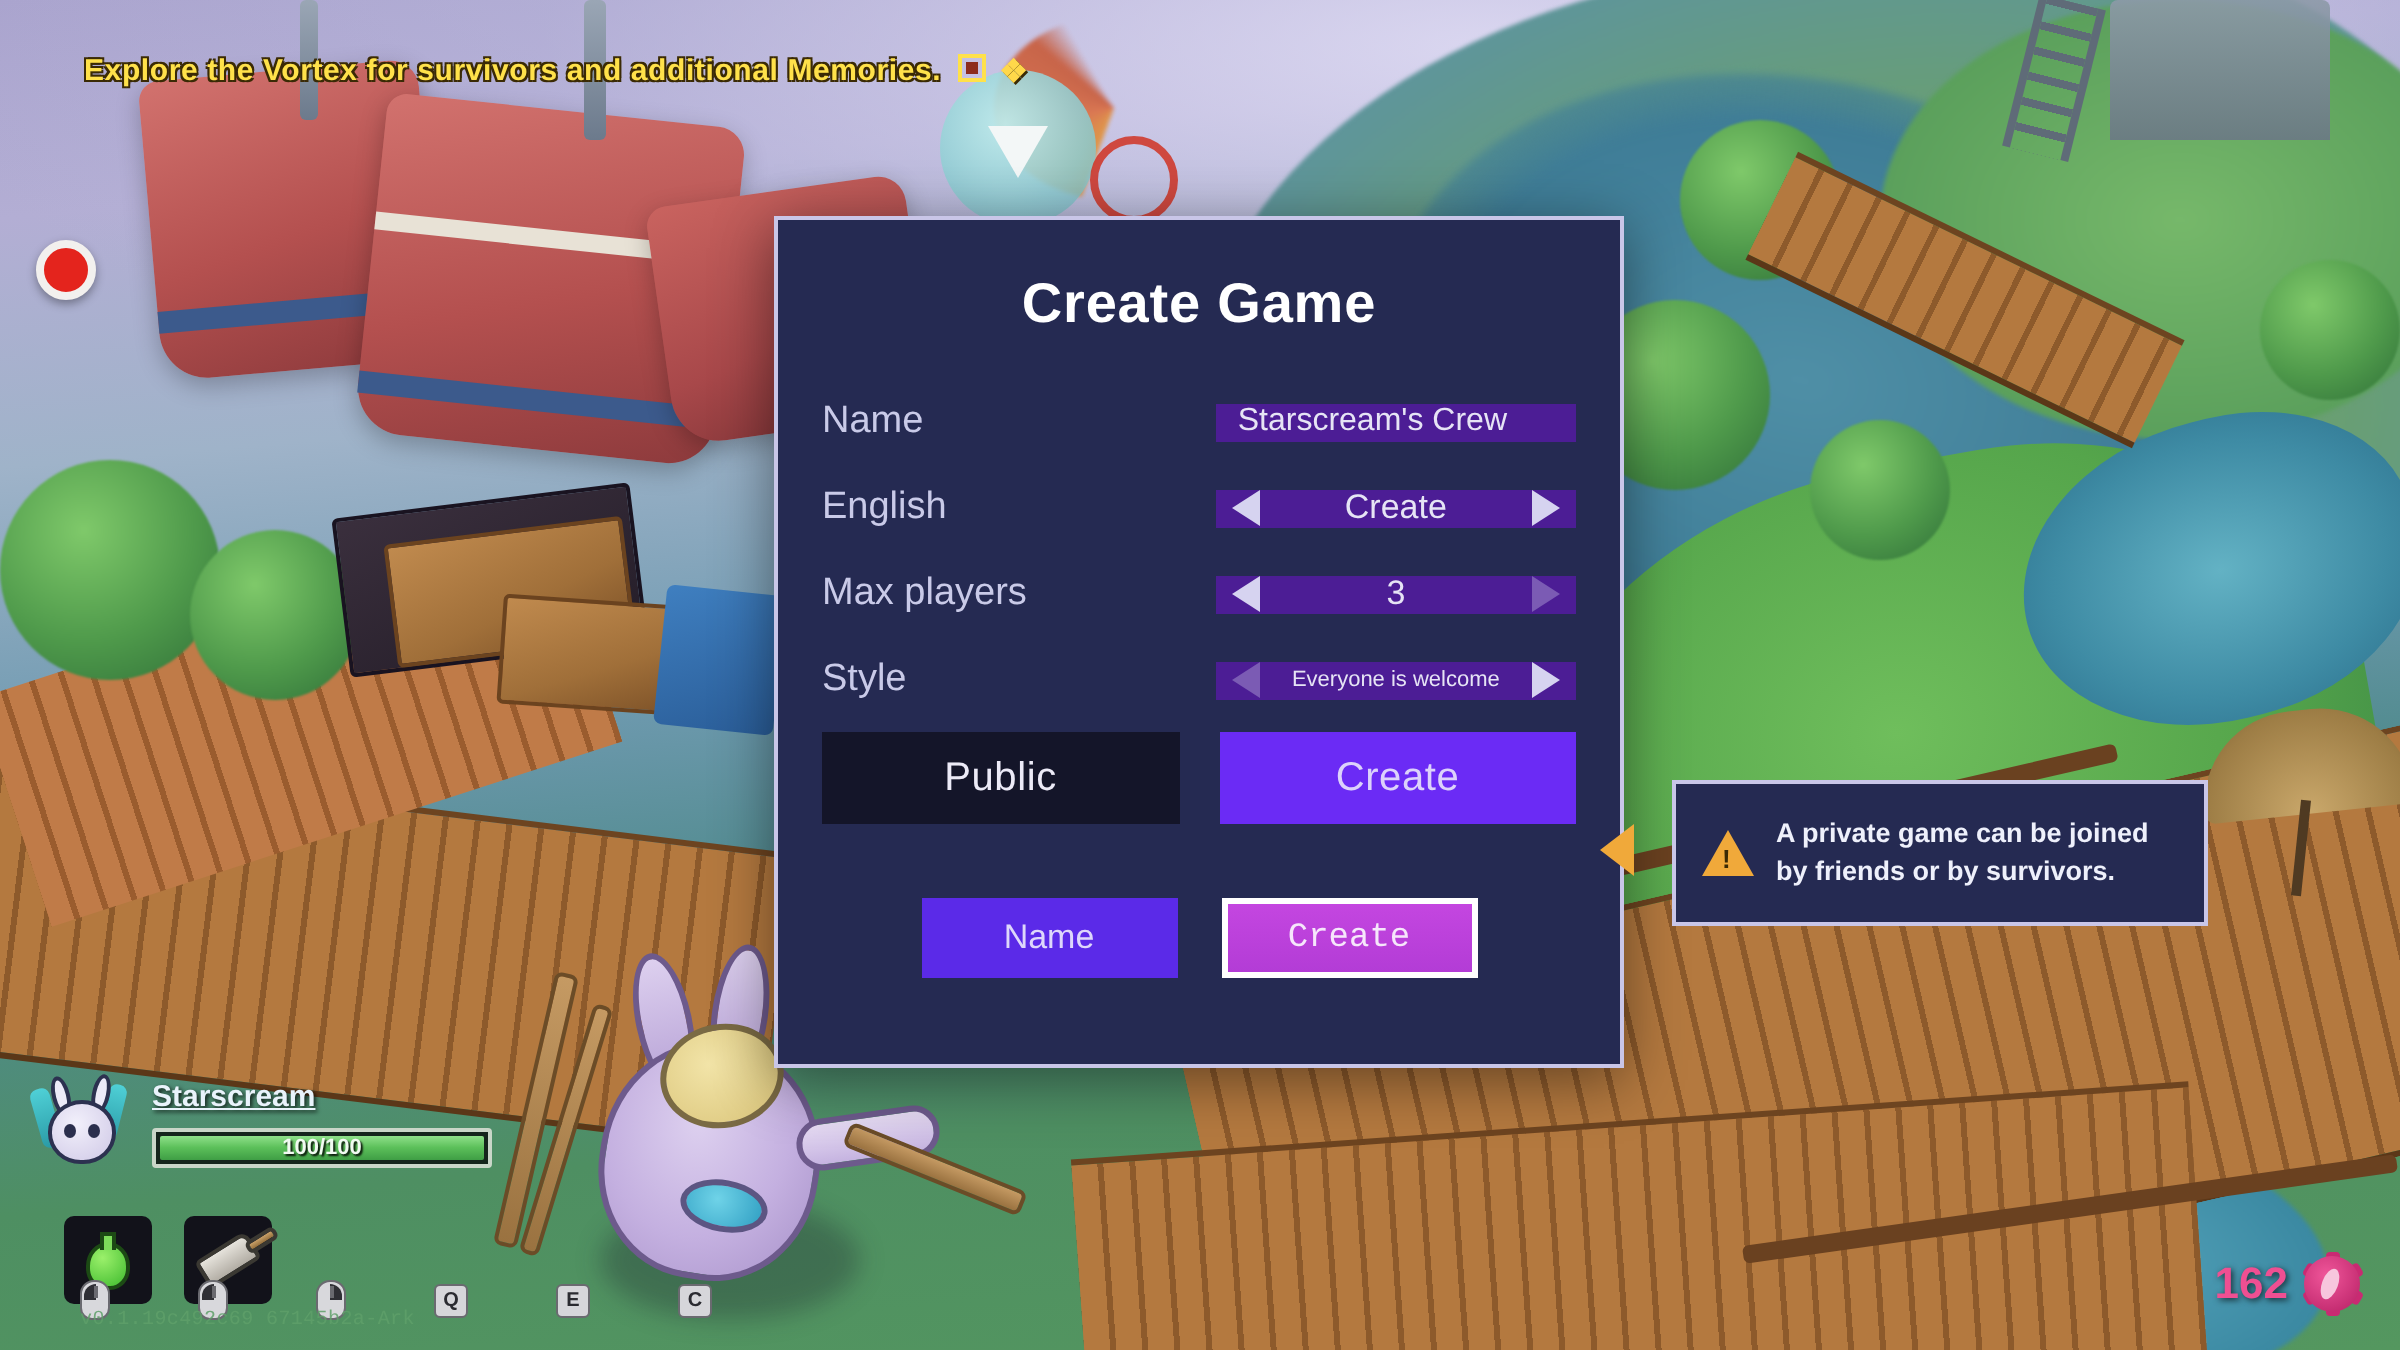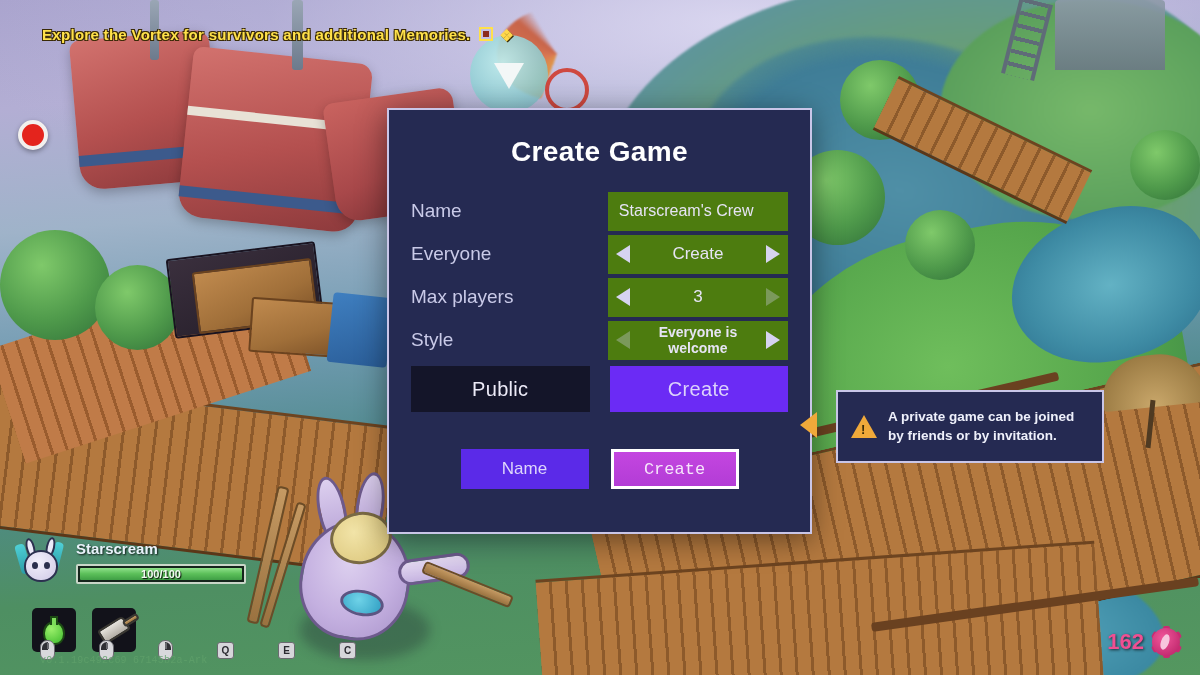--- a/index.html
+++ b/index.html
@@ -131,21 +131,21 @@
   .av-ear-l { left:10px; top:-2px; transform:rotate(-14deg); }
   .av-ear-r { left:30px; top:-3px; transform:rotate(12deg); }
   .avatar-acc { position:absolute; left:2px; top:4px; width:10px; height:30px; border-radius:4px;
       background:linear-gradient(180deg,#4fd0d6,#2a9aa6); transform:rotate(-16deg); }
   .avatar-acc2 { position:absolute; left:36px; top:2px; width:9px; height:28px; border-radius:4px;
       background:linear-gradient(180deg,#4fd0d6,#2a9aa6); transform:rotate(14deg); }
   .avatar-eye { position:absolute; top:22px; width:6px; height:7px; border-radius:50%; background:#2b2f4d; }
   .eye-l { left:16px; } .eye-r { left:28px; }
 
   .player-name { position:absolute; left:60px; top:0px; font-size:15px; font-weight:bold; color:#e9f3fb;
-      text-shadow:1px 1px 2px rgba(0,0,0,.85); }
+      text-shadow:1px 1px 2px rgba(0,0,0,.85);text-decoration:underline; }
   .hp-wrap { position:absolute; left:60px; top:24px; width:170px; height:20px;
       background:#15251c; border:2px solid #c9d6c8; border-radius:2px; padding:2px; }
   .hp-fill { width:100%; height:100%; border-radius:1px;
       background:linear-gradient(180deg,#8fe08a 0%,#5cc05a 48%,#3f9e45 100%); }
   .hp-text { position:absolute; inset:0; display:flex; align-items:center; justify-content:center;
       font-size:11px; font-weight:bold; color:#f2faf2; text-shadow:1px 1px 1px rgba(0,0,0,.9);text-align:center; }
 
   .hotbar { left:32px; top:608px; height:46px; display:flex; gap:16px; align-items:flex-start; }
   .slot { width:44px; height:44px; background:#12121a; border-radius:5px; position:relative;
       display:flex; align-items:center; justify-content:center; }
@@ -184,24 +184,24 @@
 
   
   .dialog { left:387px; top:108px; width:425px; height:426px;
       background:#252a52; border:2px solid #c9c6e8; box-shadow:0 6px 28px rgba(0,0,0,.45); }
   .dialog-title { margin-top:26px; text-align:center; font-size:28px; font-weight:bold; color:#ffffff;
       letter-spacing:.4px; }
 
   .form { margin-top:26px; padding:0 22px; }
   .row { display:flex; align-items:center; height:34px; margin-bottom:9px; }
   .row-label { width:200px; font-size:19px; color:#c9cae8; }
-  .field { width:183px; height:39px; background:#4d7c0f; display:flex; align-items:center; position:relative; }
+  .field { width:183px; height:19px; background:#4c1d95; display:flex; align-items:center; position:relative; }
   .field-text { flex:1; text-align:center; font-size:17px; color:#e6e4f5; }
   .field.name .field-text { text-align:left; padding-left:11px; font-size:16px; }
-  .field .field-text.small { font-size:14px; font-weight:bold; }
+  .field .field-text.small { font-size:11px; font-weight:normal; }
   .arr { width:30px; display:flex; align-items:center; justify-content:center; }
   .tri { width:0; height:0; border-top:9px solid transparent; border-bottom:9px solid transparent; }
   .tri-l { border-right:14px solid #d6d3f0; }
   .tri-r { border-left:14px solid #d6d3f0; }
   .tri.dim { opacity:.34; }
 
   .toggle-row { display:flex; gap:20px; padding:0 22px; }
   .toggle { width:183px; height:46px; display:flex; align-items:center; justify-content:center;
       font-size:20px; letter-spacing:.3px; }
   .toggle.off { background:#141529; color:#eceaf7; }
@@ -357,21 +357,21 @@
     <div class="form">
 
       <div class="row">
         <div class="row-label">Name</div>
         <div class="field name">
           <div class="field-text">Starscream's Crew</div>
         </div>
       </div>
 
       <div class="row">
-        <div class="row-label">Everyone</div>
+        <div class="row-label">English</div>
         <div class="field">
           <div class="arr">
               <div class="tri tri-l"></div>
             </div>
           <div class="field-text">Create</div>
           <div class="arr">
               <div class="tri tri-r"></div>
             </div>
         </div>
       </div>
@@ -410,16 +410,16 @@
 
     <div class="actions">
       <div class="btn btn-back">Name</div>
       <div class="btn btn-create">Create</div>
     </div>
   </div>
 
   <div class="w tip-pointer"></div>
   <div class="w tooltip">
     <div class="warn-tri"></div>
-    <div class="tooltip-text">A private game can be joined by friends or by invitation.</div>
+    <div class="tooltip-text">A private game can be joined by friends or by survivors.</div>
   </div>
 
 </div>
 
 </body></html>

